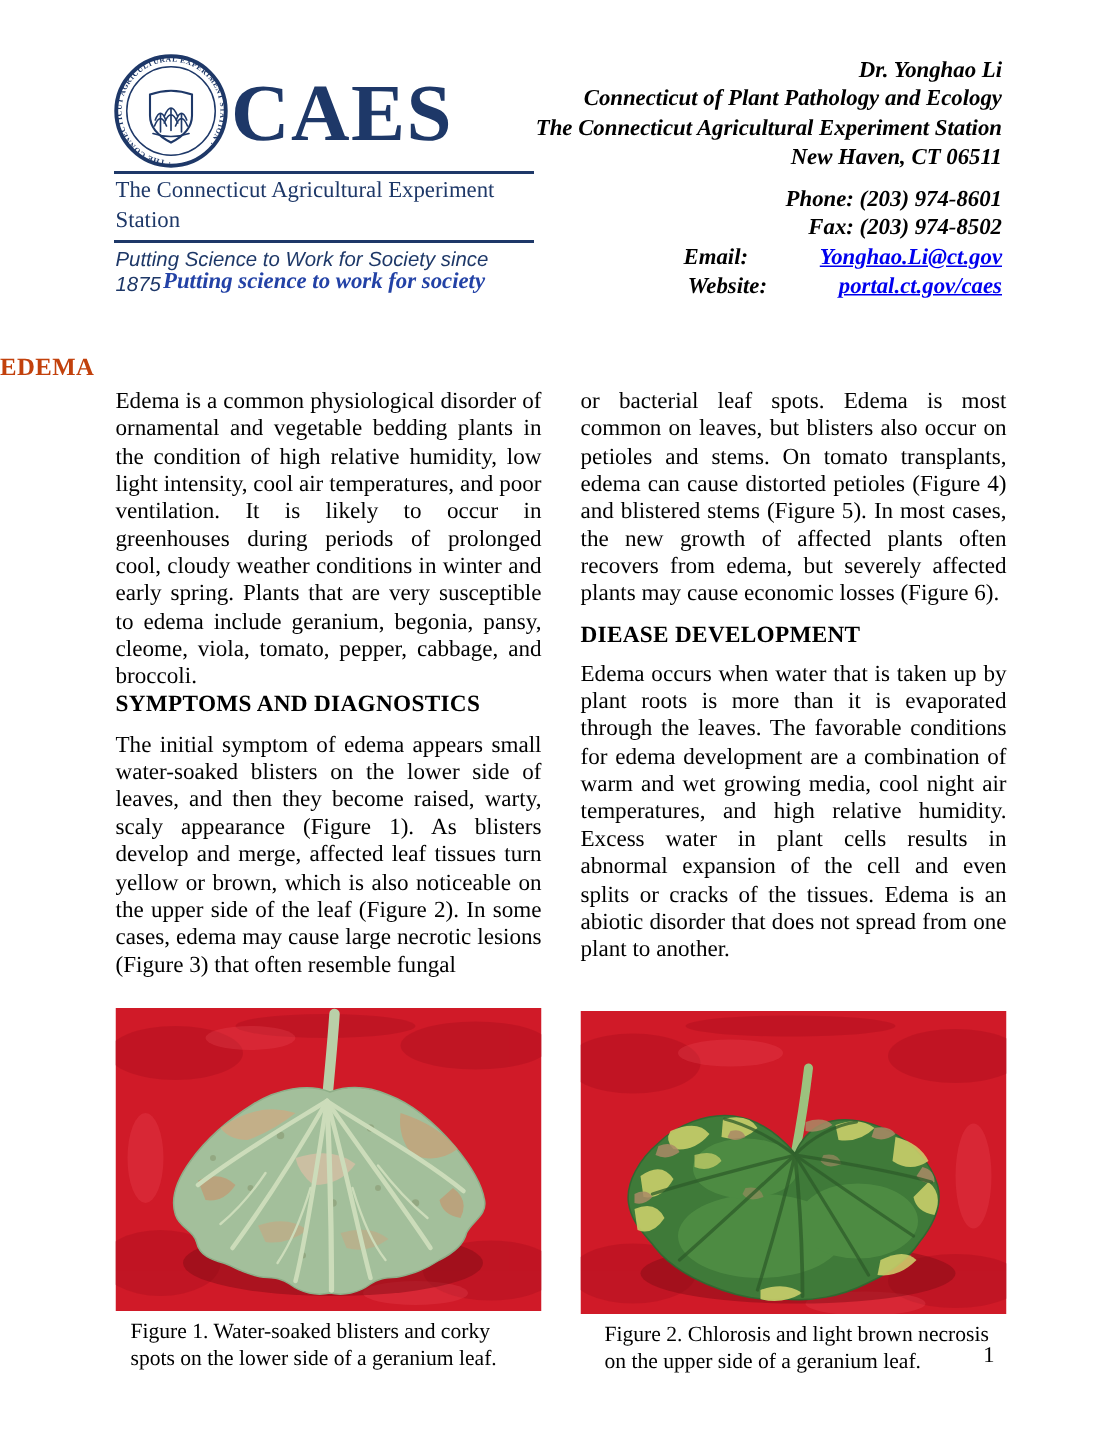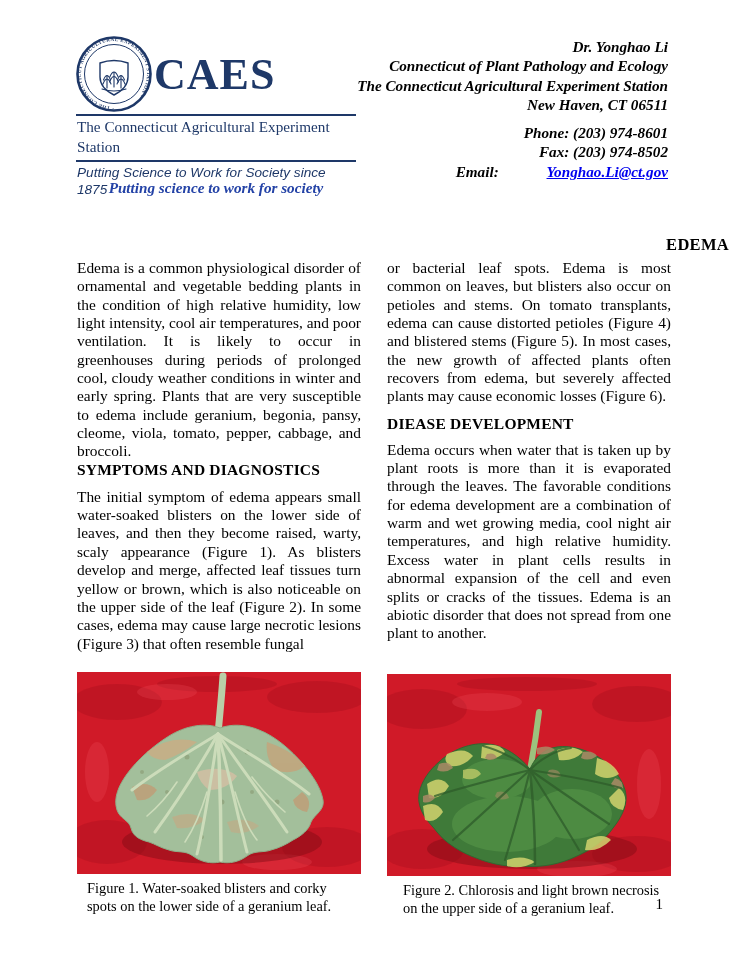--- a/index.html
+++ b/index.html
@@ -9,21 +9,21 @@
     background:#ffffff; overflow:hidden;
     font-family:"Liberation Serif", serif; color:#111;
   }
 
   
   .logo-block { position:absolute; left:76px; top:36px; width:280px; }
   .logo-row { display:flex; align-items:flex-end; }
   .seal { width:76px; height:76px; flex:0 0 auto; }
   .caes-acronym {
     font-family:"Liberation Serif", serif; font-weight:bold;
-    font-size:44px; line-height:74px; color:#1e3868; letter-spacing:1px;
+    font-size:54px; line-height:74px; color:#1e3868; letter-spacing:1px;
     margin-left:2px;
   }
   .logo-rule { height:2px; background:#1e3868; margin-top:2px; }
   .logo-rule2 { height:2px; background:#1e3868; margin-top:2px; }
   .logo-orgname {
     color:#1e3868; font-size:15.2px; line-height:20px; padding:1px 0 1px 1px;
     font-family:"Liberation Serif", serif;
   }
   .logo-tagline {
     color:#1e3868; font-size:13.6px; line-height:17px; font-style:italic;
@@ -41,22 +41,22 @@
   }
 
   .founded-block {
     position:absolute; left:76px; top:178px; width:280px; text-align:center;
     color:#2342a6; font-weight:bold; font-style:italic;
     font-size:15.2px; line-height:19.5px;
   }
 
   
   .article-title {
-    position:absolute; top:235px; left:0; right:0; text-align:right;
-    font-weight:bold; font-size:16.5px; letter-spacing:.3px; color:#000000;
+    position:absolute; top:235px; left:0; right:0; text-align:left;
+    font-weight:bold; font-size:16.5px; letter-spacing:.3px; color:#c2410c;
   }
   .columns {
     position:absolute; top:259px; left:77px; width:594px;
     display:flex; gap:26px;
   }
   .col { width:284px; }
   .body-par {
     font-size:15.4px; line-height:18.35px; text-align:justify; color:#000;
   }
   .section-heading {
@@ -113,20 +113,21 @@
 
   <div class="contact-block">
     <div>Dr. Yonghao Li</div>
     <div>Connecticut of Plant Pathology and Ecology</div>
     <div>The Connecticut Agricultural Experiment Station</div>
     <div>New Haven, CT  06511</div>
     <div class="contact-gap"></div>
     <div><span>Phone:  </span><span>(203) 974-8601</span></div>
     <div><span>Fax:  </span><span>(203) 974-8502</span></div>
     <div><span>Email:  </span><span class="link">Yonghao.Li@ct.gov</span></div>
+    <div><span>Website:  </span><span class="link">portal.ct.gov/caes</span></div>
   </div>
 
   <div class="founded-block">
     <div>Putting science to work for society</div>
   </div>
 
   <div class="article-title">EDEMA</div>
 
   <div class="columns">
 

